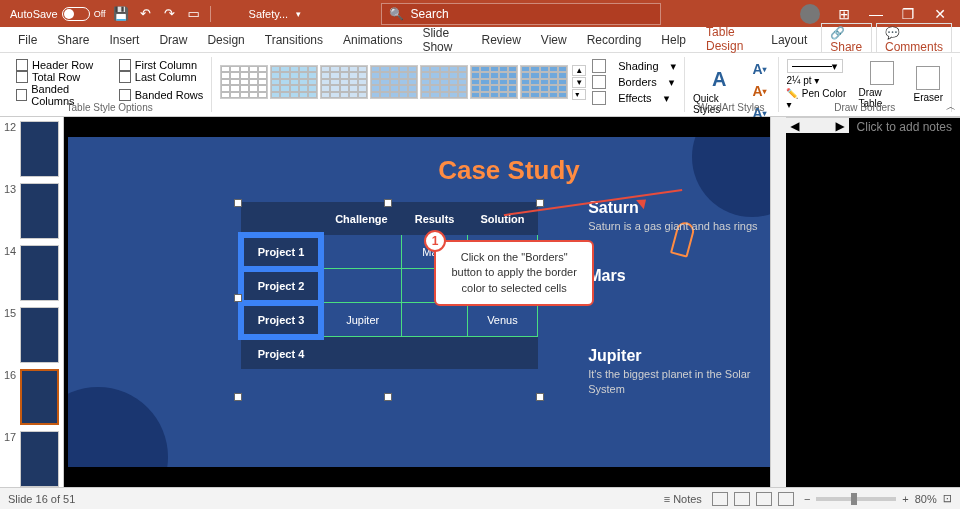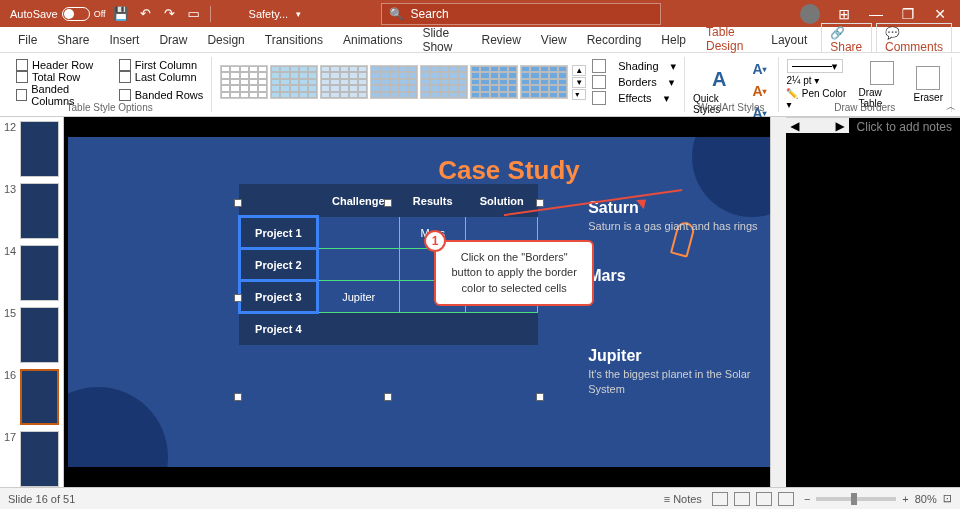--- a/index.html
+++ b/index.html
@@ -53,25 +53,25 @@
 .thumb-num{font-size:11px;color:#555;width:14px;text-align:right;}
 .thumb{width:100px;height:56px;background:#1f3864;border:1px solid #ccc;position:relative;}
 .thumb.active{border:2px solid #c55a11;}
 
 .canvaswrap{flex:1;background:#000000;display:flex;flex-direction:row;position:relative;justify-content:center;}
 .canvas-scroll{flex:1;display:flex;align-items:center;justify-content:center;padding:4px;overflow:hidden;position:relative;}
 .slide{width:780px;height:330px;background:#2a4d8f;position:relative;overflow:hidden;box-shadow:0 0 4px rgba(0,0,0,0.3);}
 .slide .blob1{position:absolute;width:120px;height:120px;background:#1a3670;border-radius:50%;top:-40px;right:-30px;}
 .slide .blob2{position:absolute;width:140px;height:140px;background:#1a3670;border-radius:50%;bottom:-60px;left:-40px;}
 .slide-title{position:absolute;top:18px;left:370px;font-size:26px;font-weight:600;color:#ff8c42;}
-.stable{position:absolute;top:47px;left:170px;width:300px;border-collapse:collapse;}
+.stable{position:absolute;top:65px;left:170px;width:300px;border-collapse:collapse;}
 .stable th,.stable td{border:1px solid #4ade80;padding:8px 6px;font-size:11px;color:#fff;text-align:center;height:32px;}
 .stable th{background:#203864;border:1px solid #203864;font-weight:600;}
 .stable th:first-child{background:#203864;}
-.stable td:first-child{background:#203864;font-weight:600;border:3px solid #3b82f6;}
+.stable td:first-child{background:#203864;font-weight:600;border:6px solid #3b82f6;}
 .sel-handle{position:absolute;width:8px;height:8px;background:#fff;border:1px solid #666;}
 .rtext{position:absolute;left:520px;color:#fff;font-size:11px;}
 .rtext h3{color:#fff;font-size:16px;font-weight:600;margin-bottom:2px;}
 .rtext p{color:#d0d0d0;line-height:1.4;font-size:11px;}
 .pin{position:absolute;right:90px;top:85px;width:18px;height:34px;border:2px solid #ff8c42;border-radius:9px 9px 2px 2px;transform:rotate(15deg);}
 
 .callout{position:absolute;top:123px;left:370px;width:160px;background:#fff;border:2px solid #e74c3c;border-radius:6px;padding:8px;font-size:11px;text-align:center;color:#333;line-height:1.4;z-index:50;}
 .callout::before{content:'';position:absolute;top:-28px;left:70px;width:180px;height:30px;border-top:2px solid #e74c3c;transform:rotate(-8deg);transform-origin:left;}
 .callout-badge{position:absolute;width:22px;height:22px;background:#fff;border:2px solid #e74c3c;border-radius:50%;top:-12px;left:-12px;display:flex;align-items:center;justify-content:center;color:#e74c3c;font-weight:bold;font-size:12px;}
 .arrowhead{position:absolute;top:81px;left:573px;width:0;height:0;border-left:6px solid transparent;border-right:6px solid transparent;border-bottom:8px solid #e74c3c;transform:rotate(50deg);z-index:51;}

